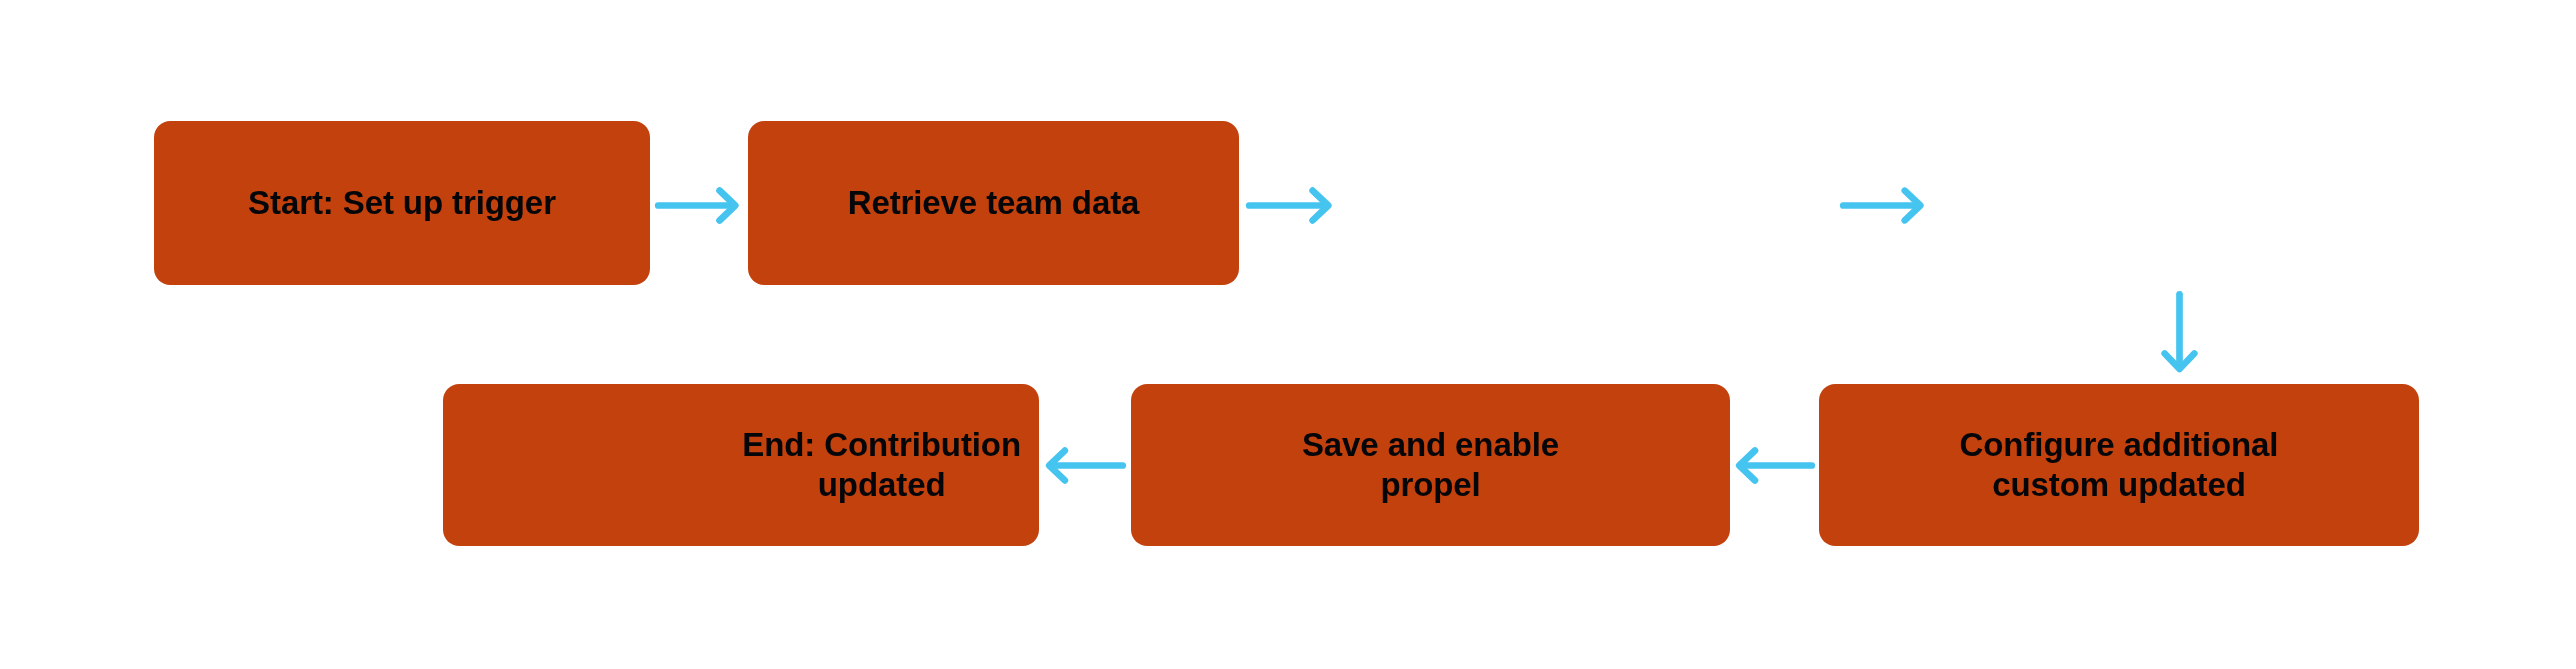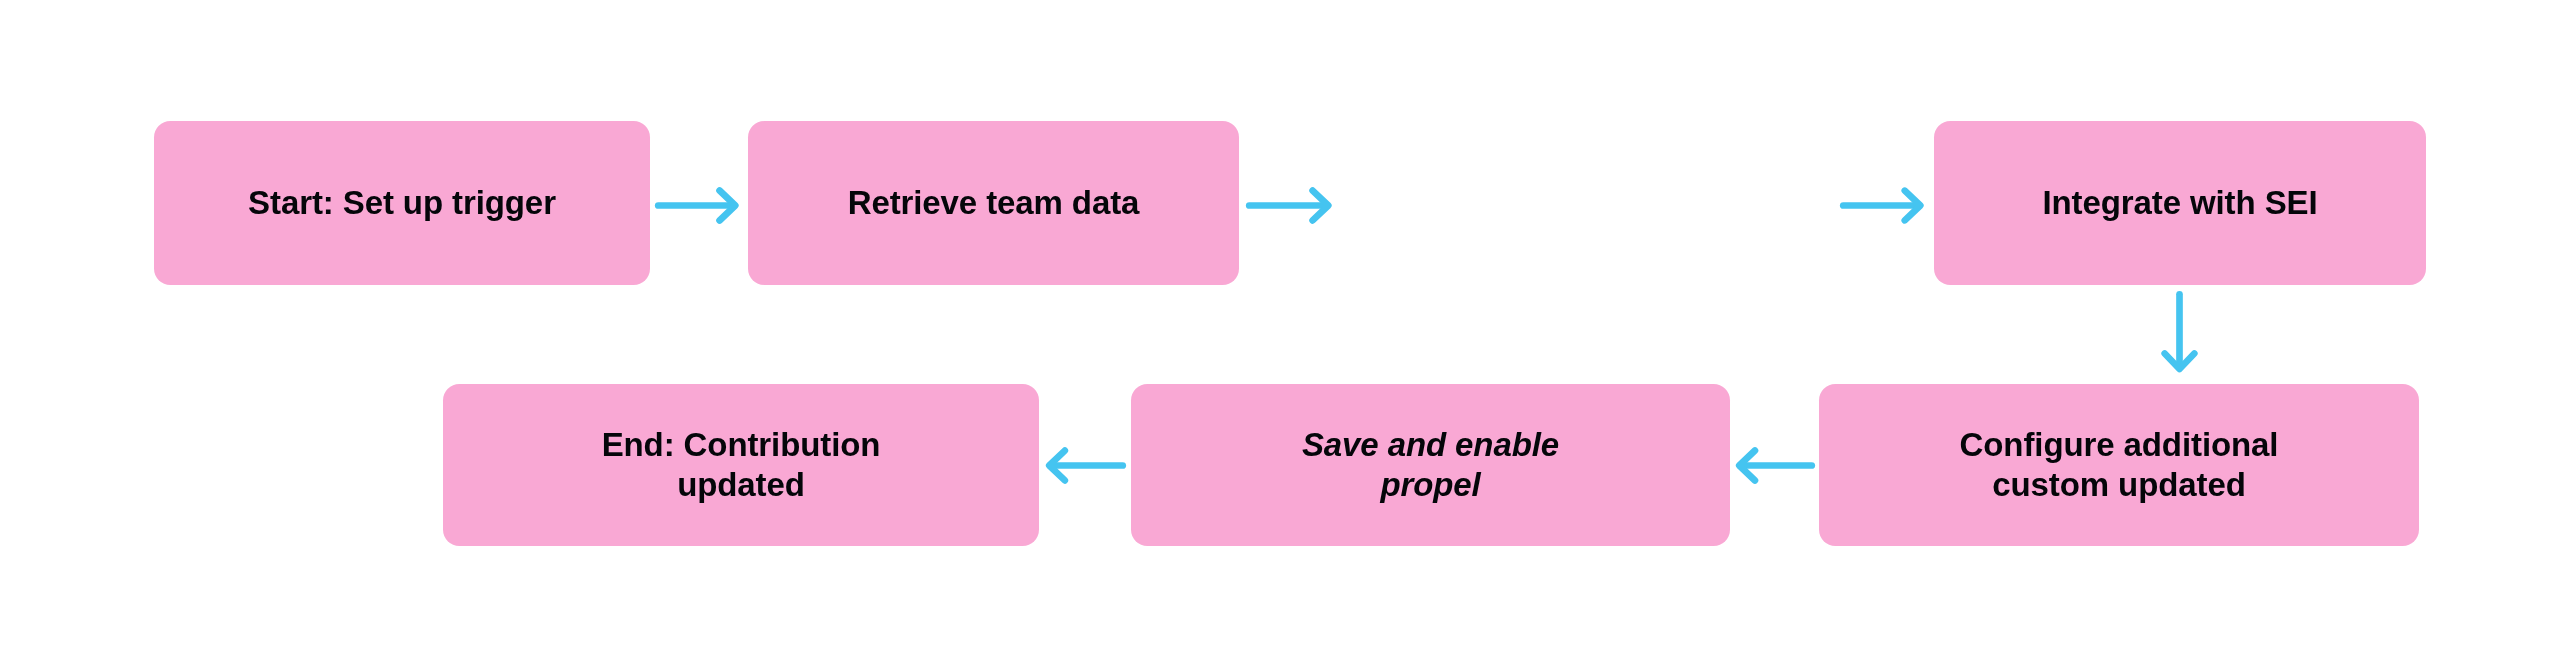--- a/index.html
+++ b/index.html
@@ -17,21 +17,21 @@
   #flowchart-canvas {
     position: relative;
     width: 2576px;
     height: 669px;
     background: #ffffff;
   }
 
   
   .node {
     position: absolute;
-    background: #f9a8d4;
+    background: #c2410c;
     border-radius: 16.4px;
     display: flex;
     align-items: center;
     justify-content: center;
     box-sizing: border-box;
     padding: 7.5px 18px;
   }
   .node-label {
     font-family: "Liberation Sans", sans-serif;
     font-weight: 700;
@@ -44,22 +44,22 @@
   }
 
   
   .node.n1 { left: 154px;  top: 121px; width: 496px; height: 164px; }
   .node.n2 { left: 748px; top: 121px; width: 491px; height: 164px; }
   .node.n3 { left: 1342px; top: 121px; width: 492px; height: 164px; }
   .node.n4 { left: 1934px; top: 121px; width: 492px; height: 164px; }
 
   
   .node.n5 { left: 1819px; top: 384px; width: 600px; height: 162px; }
-  .node.n6 { left: 1131px; top: 384px; width: 599px; height: 162px; font-style: italic; }
-  .node.n7 { left: 443px;  top: 384px; width: 596px; height: 162px; }
+  .node.n6 { left: 1131px; top: 384px; width: 599px; height: 162px; }
+  .node.n7 { left: 443px;  top: 384px; width: 596px; height: 162px; justify-content: flex-end; }
 
   
   .arrow {
     position: absolute;
     display: block;
   }
   .arrow svg { display: block; overflow: visible; }
 
   .arrow.a1 { left: 656px;  top: 186px; width: 86px; height: 39px; }
   .arrow.a2 { left: 1247px; top: 186px; width: 88px; height: 39px; }
@@ -75,23 +75,20 @@
 
   <div class="node n1">
     <span class="node-label">Start: Set up trigger</span>
   </div>
 
   <div class="node n2">
     <span class="node-label">Retrieve team data</span>
   </div>
 
 
-  <div class="node n4">
-    <span class="node-label">Integrate with SEI</span>
-  </div>
 
   <div class="node n5">
     <span class="node-label">Configure additional
 custom updated</span>
   </div>
 
   <div class="node n6">
     <span class="node-label">Save and enable
 propel</span>
   </div>

